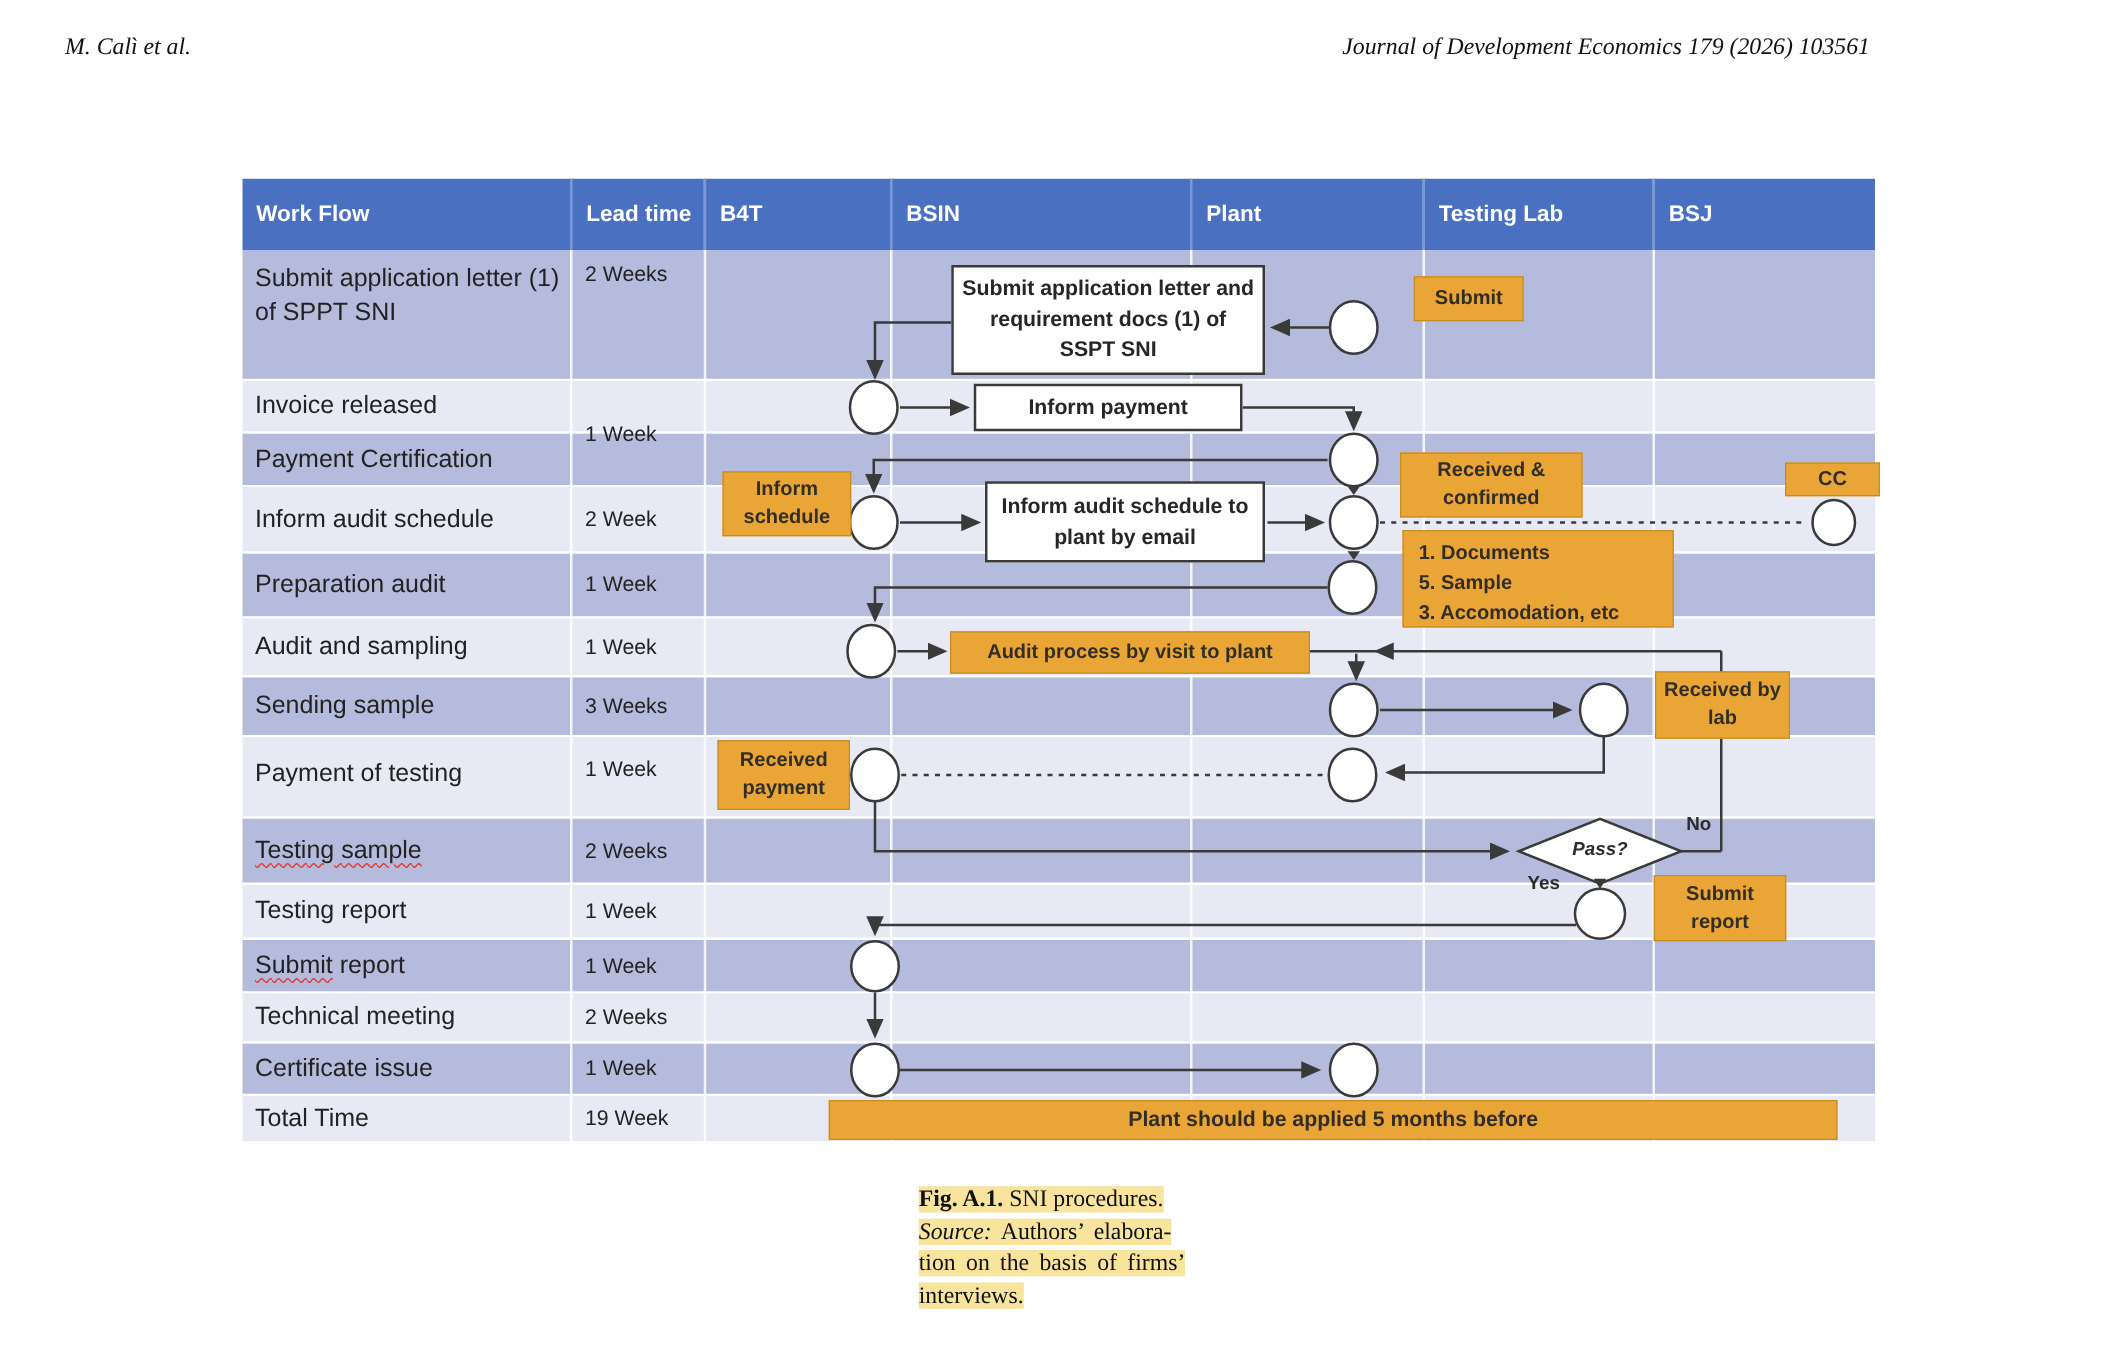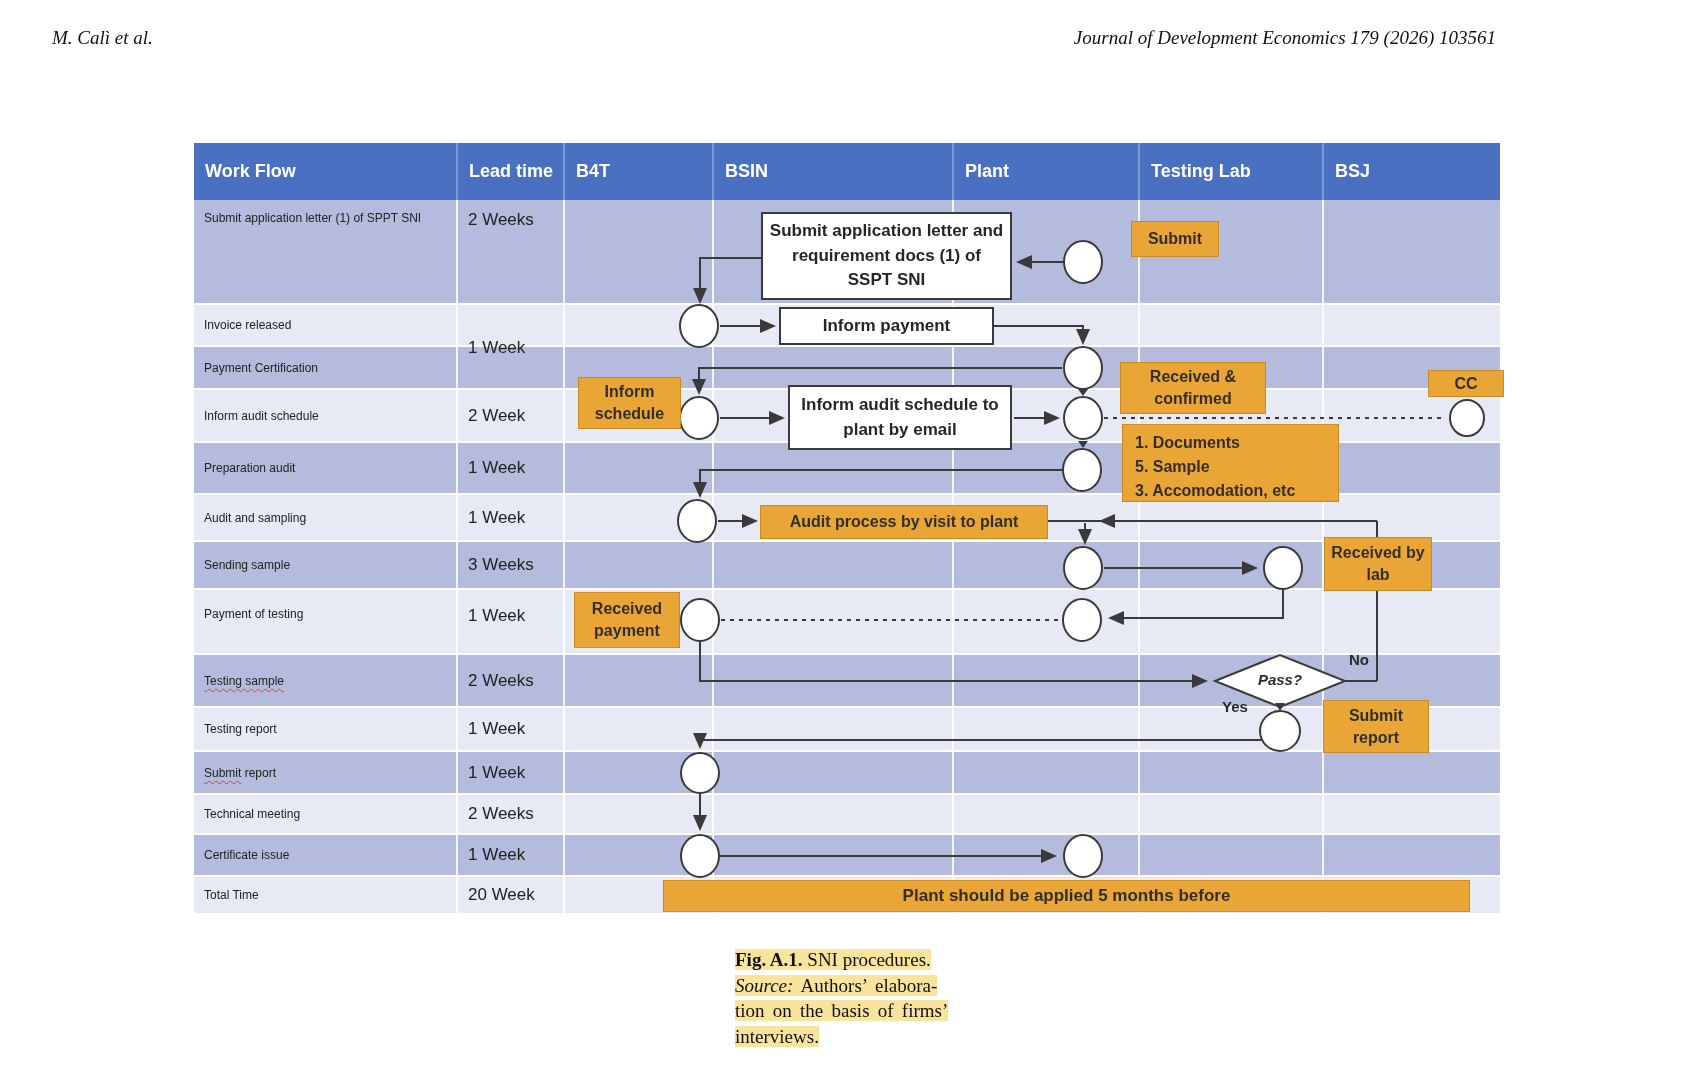--- a/index.html
+++ b/index.html
@@ -12,21 +12,21 @@
   .hdr-right{position:absolute;right:200px;top:27px;font-style:italic;font-size:19px;color:#111;}
 
   
   .thead-cell{position:absolute;top:143px;height:57px;background:#4a70c2;color:#fff;
               font-size:18px;font-weight:bold;display:flex;align-items:center;
               box-sizing:border-box;padding-left:11px;border-left:2px solid #7b97d4;}
   .thead-cell.first{border-left:none;}
   .row{position:absolute;left:194px;width:1306px;border-bottom:2px solid #fff;box-sizing:border-box;}
   .row.med{background:#b5bbdc;}
   .row.lt{background:#e7e9f4;}
-  .wf{position:absolute;left:10px;top:50%;transform:translateY(-50%);font-size:12px;color:#222;width:244px;line-height:1.35;}
+  .wf{position:absolute;left:10px;top:50%;transform:translateY(-50%);font-size:20px;color:#222;width:244px;line-height:1.35;}
   .lead{position:absolute;left:274px;top:50%;transform:translateY(-50%);font-size:17px;color:#222;white-space:nowrap;}
   .row.tall .wf,.row.tall .lead{top:10px;transform:none;}
   .merged-lead{position:absolute;left:468px;top:305px;height:85px;display:flex;align-items:center;
                font-size:17px;color:#222;}
   .colline{position:absolute;top:200px;height:715px;width:2px;background:rgba(255,255,255,.85);}
   .wavy{text-decoration:underline wavy #e03c31 1px;text-underline-offset:4px;}
 
   
   .wbox{position:absolute;background:#fff;border:2px solid #3a3a3a;box-sizing:border-box;
         display:flex;align-items:center;justify-content:center;text-align:center;
@@ -113,21 +113,21 @@
   <div class="row lt" style="top:795px;height:40px;">
     <span class="wf">Technical meeting</span>
     <span class="lead">2 Weeks</span>
   </div>
   <div class="row med" style="top:835px;height:42px;text-decoration:underline;">
     <span class="wf">Certificate issue</span>
     <span class="lead">1 Week</span>
   </div>
   <div class="row lt" style="top:877px;height:38px;">
     <span class="wf">Total Time</span>
-    <span class="lead">20 Week</span>
+    <span class="lead">19 Week</span>
   </div>
 
   <div class="merged-lead">1 Week</div>
 
   <div class="colline" style="left:456px;"></div>
   <div class="colline" style="left:563px;"></div>
   <div class="colline" style="left:712px;"></div>
   <div class="colline" style="left:952px;"></div>
   <div class="colline" style="left:1138px;"></div>
   <div class="colline" style="left:1322px;"></div>

